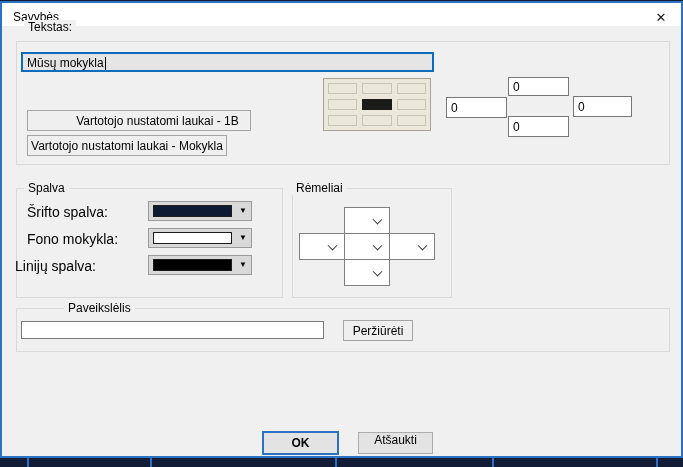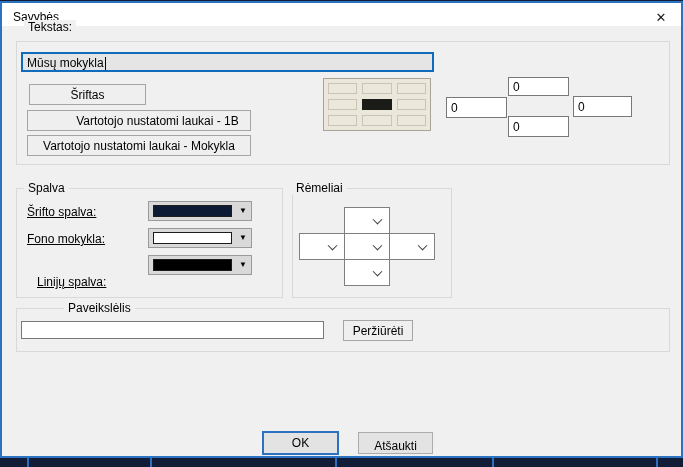--- a/index.html
+++ b/index.html
@@ -23,30 +23,30 @@
     font-size:12px;padding:0 0 0 4px;font-family:inherit;outline:none;}
   .preview{position:absolute;left:323px;top:78px;width:108px;height:53px;background:#ebe7da;
     border:1px solid #a8a495;box-sizing:border-box;display:grid;
     grid-template-columns:repeat(3,1fr);grid-template-rows:repeat(3,1fr);gap:5px;padding:4px;}
   .pcell{border:1px solid #c9c5b6;box-sizing:border-box;}
   .pcell.center{border-color:#1b1b17;}
   .color-combo{position:absolute;display:flex;align-items:center;background:#d9d9d9;
     border:1px solid #9a9a9a;box-sizing:border-box;padding:2px 4px;cursor:pointer;}
   .swatch{flex:1;height:12px;border:1px solid #1c1c1c;box-sizing:border-box;}
   .dd-arrow{width:15px;text-align:right;font-size:8px;color:#000;line-height:12px;}
-  .row-label{position:absolute;line-height:20px;font-size:12px;white-space:nowrap;text-decoration:underline;}
+  .row-label{position:absolute;line-height:20px;font-size:14px;white-space:nowrap;}
   .bcombo{position:absolute;background:#fff;border:1px solid #7f7f7f;box-sizing:border-box;cursor:pointer;}
   .chev{position:absolute;right:8px;top:50%;width:6px;height:6px;
     border-right:1px solid #3a3a3a;border-bottom:1px solid #3a3a3a;
     transform:translateY(-70%) rotate(45deg);}
   .ok-btn{position:absolute;left:262px;top:431px;width:77px;height:24px;background:#e3e3e3;
     border:2px solid #0067b8;box-sizing:border-box;display:flex;align-items:center;justify-content:center;
     font-size:12px;cursor:pointer;}
   .cancel-btn{position:absolute;left:358px;top:432px;width:75px;height:22px;background:#e3e3e3;
-    border:1px solid #acacac;box-sizing:border-box;display:flex;align-items:flex-end;justify-content:center;
+    border:1px solid #acacac;box-sizing:border-box;display:flex;align-items:flex-start;justify-content:center;
     font-size:12px;cursor:pointer;}
   .bottom-strip{position:absolute;left:0;top:458px;width:683px;height:9px;background:#131c36;}
   .tick{position:absolute;top:0;width:2px;height:9px;background:#2d6fc2;}
 </style>
 </head>
 <body>
 
 <div class="screen">
   <div class="topline"></div>
 
@@ -60,27 +60,24 @@
   </div>
 
   <div class="group" style="left:16px;top:41px;width:654px;height:124px;"></div>
   <span class="group-label" style="left:24px;top:20px;">Tekstas:</span>
 
   <div class="text-input" style="left: 21px; top: 52px; width: 413px; height: 20px; border-color: rgb(15, 108, 189);">
     <span>Mūsų mokykla</span>
     <span class="caret"></span>
   </div>
 
-  <div class="btn" style="left:29px;top:84px;width:117px;height:21px;">
-    <span>Šriftas</span>
-  </div>
   <div class="btn" style="left:27px;top:110px;width:224px;height:21px;padding-left:37px;">
     <span>Vartotojo nustatomi laukai - 1B</span>
   </div>
-  <div class="btn" style="left:27px;top:135px;width:224px;height:21px;">
+  <div class="btn" style="left:27px;top:135px;width:200px;height:21px;">
     <span>Vartotojo nustatomi laukai - Mokykla</span>
   </div>
 
   <div class="preview" style="background-color: rgb(235, 231, 218);">
     <div class="pcell"></div>
     <div class="pcell"></div>
     <div class="pcell"></div>
     <div class="pcell"></div>
     <div class="pcell center" style="background-color: rgb(27, 27, 23);"></div>
     <div class="pcell"></div>
@@ -102,21 +99,21 @@
     <span class="swatch" style="background-color: rgb(13, 26, 51);"></span>
     <span class="dd-arrow">▼</span>
   </div>
 
   <span class="row-label" style="left:27px;top:229px;">Fono mokykla:</span>
   <div class="color-combo" style="left:148px;top:228px;width:104px;height:20px;">
     <span class="swatch" style="background-color: rgb(255, 255, 255);"></span>
     <span class="dd-arrow">▼</span>
   </div>
 
-  <span class="row-label" style="left:37px;top:256px;margin-top:16px;">Linijų spalva:</span>
+  <span class="row-label" style="left:15px;top:256px;">Linijų spalva:</span>
   <div class="color-combo" style="left:148px;top:255px;width:104px;height:20px;">
     <span class="swatch" style="background-color: rgb(0, 0, 0);"></span>
     <span class="dd-arrow">▼</span>
   </div>
 
   <div class="group" style="left:292px;top:188px;width:160px;height:110px;"></div>
   <span class="group-label" style="left:292px;top:181px;">Rėmeliai</span>
 
   <div class="bcombo" style="left:344px;top:207px;width:46px;height:27px;">
     <span class="chev"></span>
@@ -135,21 +132,21 @@
   </div>
 
   <div class="group" style="left:16px;top:308px;width:654px;height:44px;"></div>
   <span class="group-label" style="left:20px;top:301px;margin-left:44px;">Paveikslėlis</span>
 
   <input class="plain-input" style="left: 21px; top: 321px; width: 303px; height: 18px;" value="">
   <div class="btn" style="left:343px;top:320px;width:70px;height:21px;">
     <span>Peržiūrėti</span>
   </div>
 
-  <div class="ok-btn" style="border-color: rgb(44, 114, 195);">
+  <div class="ok-btn" style="border-color: rgb(44, 114, 195); font-weight: bold;">
     <span>OK</span>
   </div>
   <div class="cancel-btn">
     <span>Atšaukti</span>
   </div>
 
   <div class="bottom-strip">
     <span class="tick" style="left:27px;"></span>
     <span class="tick" style="left:150px;"></span>
     <span class="tick" style="left:335px;"></span>

